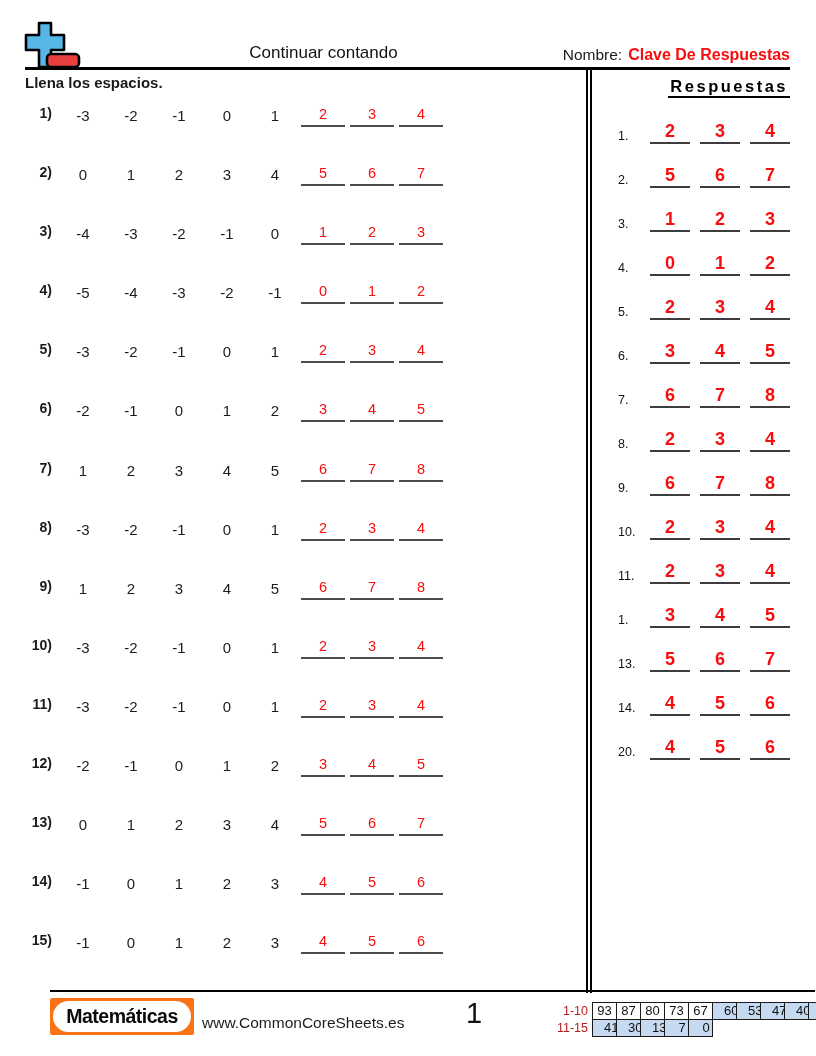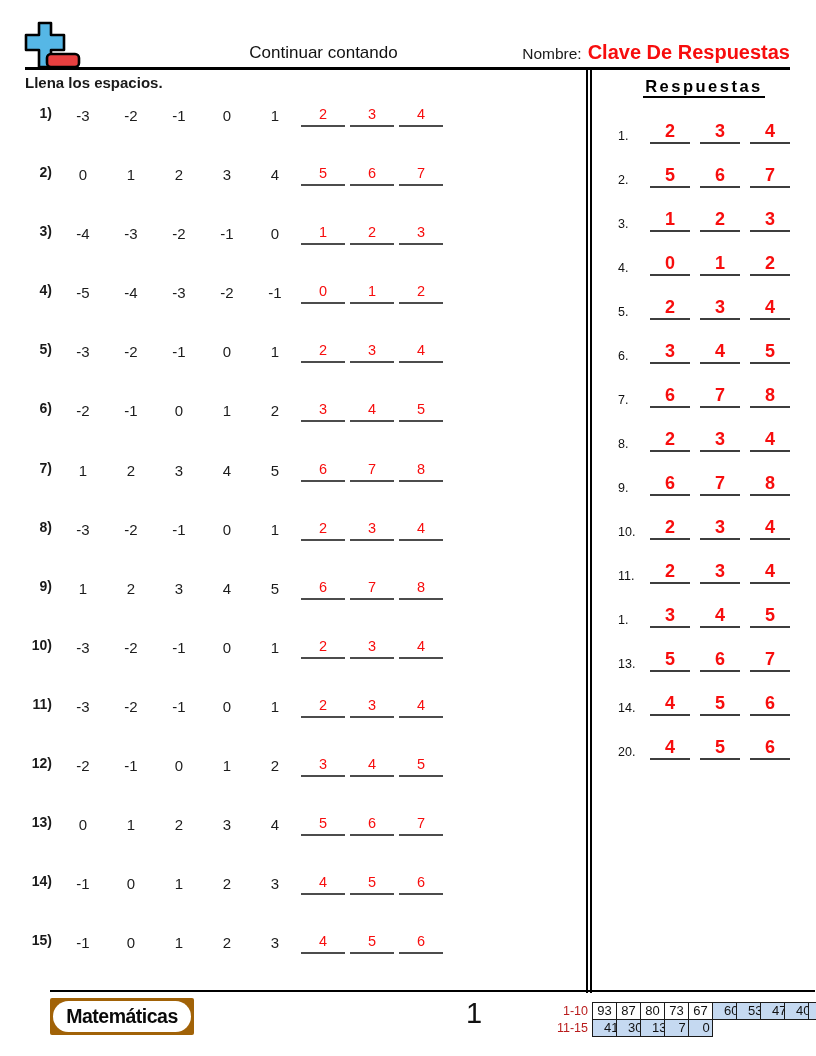--- a/index.html
+++ b/index.html
@@ -11,21 +11,21 @@
   .content{position:absolute;left:25px;top:0;width:765px;height:797px;}
 
   
   .header{position:relative;height:67px;border-bottom:3px solid #000;}
   .logo{position:absolute;left:-1px;top:21px;width:58px;height:50px;}
   .hdr-title{
     position:absolute;left:0;bottom:4px;width:597px;text-align:center;
     font-size:17px;color:#111;
   }
   .name-row{position:absolute;right:0;bottom:3px;font-size:15.5px;white-space:nowrap;}
-  .name-value{color:var(--red);font-weight:700;margin-left:6px;font-size:20px;}
+  .name-value{color:var(--red);font-weight:700;margin-left:6px;font-size:16px;}
 
   
   .body{display:flex;height:923px;gap:24px;}
   .left{width:597px;}
   .divider{width:2px;border-left:2px solid #000;border-right:2px solid #000;height:100%;}
   .right{flex:1;padding-left:2px;}
 
   .instruction{font-size:15px;font-weight:700;line-height:20px;padding-top:3px;}
 
   .problems{margin-top:10px;}
@@ -36,38 +36,38 @@
   }
   .pseq{display:flex;margin-left:7px;flex:none;}
   .pseq .num{width:48px;text-align:center;font-size:15px;line-height:21px;margin-top:2px;color:#1c1c1c;}
   .pblanks{display:flex;margin-left:2px;gap:5px;flex:none;}
   .pblank{
     width:44px;height:20px;margin-top:2px;border-bottom:2px solid var(--line);
     text-align:center;color:var(--red);font-size:14.5px;line-height:19px;
   }
 
   
-  .ans-title-wrap{text-align:center;margin-top:7px;height:23px;}
+  .ans-title-wrap{text-align:right;margin-top:7px;height:23px;}
   .ans-title{
     font-weight:700;font-size:16.5px;letter-spacing:2.5px;
     border-bottom:2px solid #000;padding:0 2px 1px 2px;color:#000;
   }
   .ans-items{margin-top:0;}
   .ans-row{display:flex;align-items:flex-end;height:44px;}
   .ans-label{width:22px;font-size:12.5px;line-height:15px;flex:none;color:#111;}
   .ans-blank{
     width:40px;margin-left:10px;border-bottom:2px solid #3d3d3d;
     text-align:center;color:var(--red);font-weight:700;font-size:18px;
     line-height:20px;padding-bottom:1px;flex:none;
   }
   .ans-blank:first-of-type{margin-left:1px;}
 
   
   .footer{position:absolute;left:25px;top:990px;width:765px;border-top:2.5px solid #000;height:50px;}
-  .badge{position:absolute;left:0;top:6px;width:144px;height:37px;background:#a16207;border-radius:2px;
+  .badge{position:absolute;left:0;top:6px;width:144px;height:37px;background:#f97316;border-radius:2px;
     display:flex;align-items:center;justify-content:center;}
   .badge-oval{width:138px;height:31px;background:#fff;border-radius:16px;
     display:flex;align-items:center;justify-content:center;}
   .badge-text{font-weight:700;font-size:19.5px;color:#0a0a0a;letter-spacing:-0.5px;}
   .website{position:absolute;left:152px;top:22px;font-size:15.5px;color:#1c1c1c;}
   .page-num{position:absolute;left:404px;top:5px;width:40px;text-align:center;font-size:29px;color:#111;}
 
   .score{position:absolute;right:-18px;top:10px;}
   .score-row{display:flex;}
   .score-row + .score-row{margin-top:-1px;}
@@ -454,20 +454,21 @@
 </div>
       </div>
     </div>
 
     <div class="footer">
       <div class="badge">
         <div class="badge-oval">
           <span class="badge-text">Matemáticas</span>
         </div>
       </div>
+      <div class="website">www.CommonCoreSheets.es</div>
       <div class="page-num">1</div>
       <div class="score" id="score">
           <div class="score-row">
             <span class="score-label" style="display: inline-block;">1-10</span>
             <span class="score-cell">93</span>
             <span class="score-cell">87</span>
             <span class="score-cell">80</span>
             <span class="score-cell">73</span>
             <span class="score-cell">67</span>
             <span class="score-cell hl">60</span>

